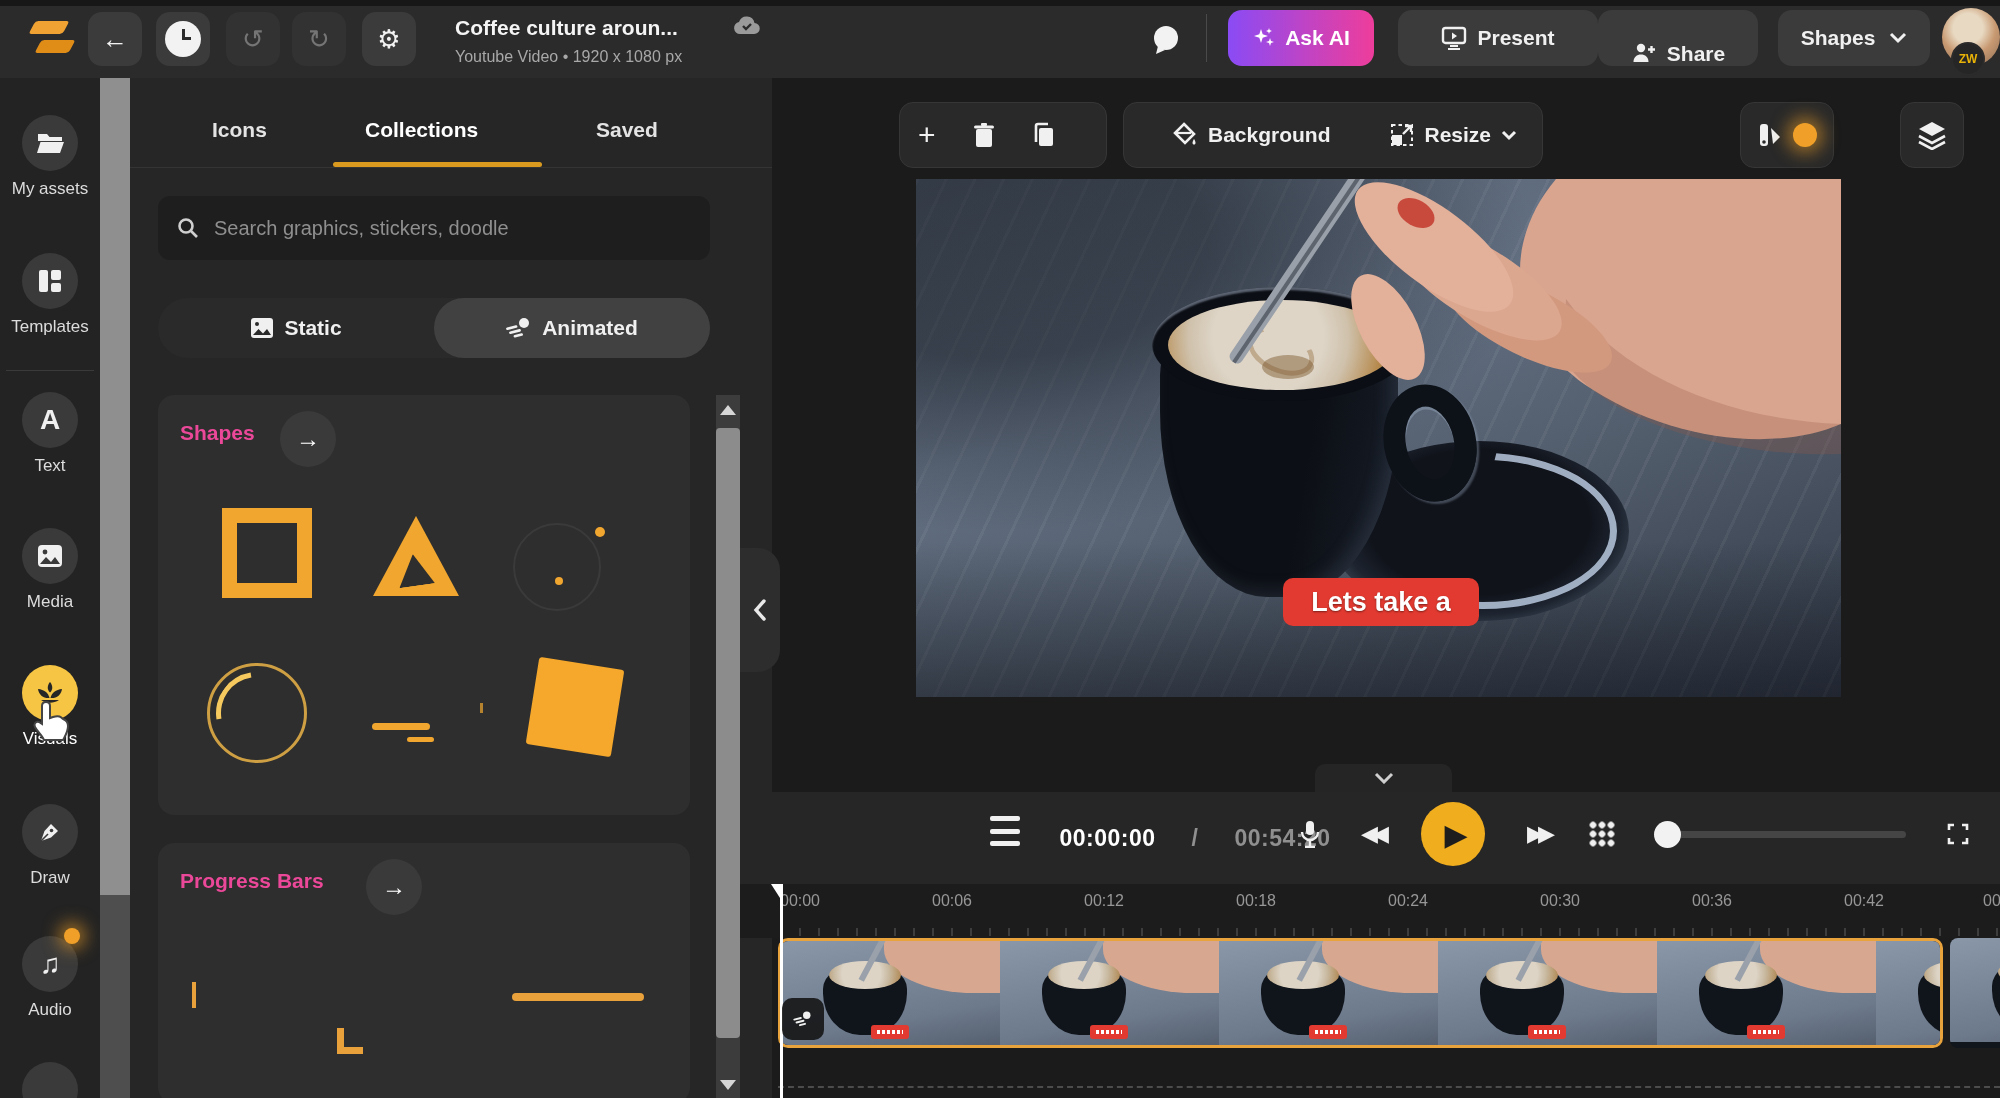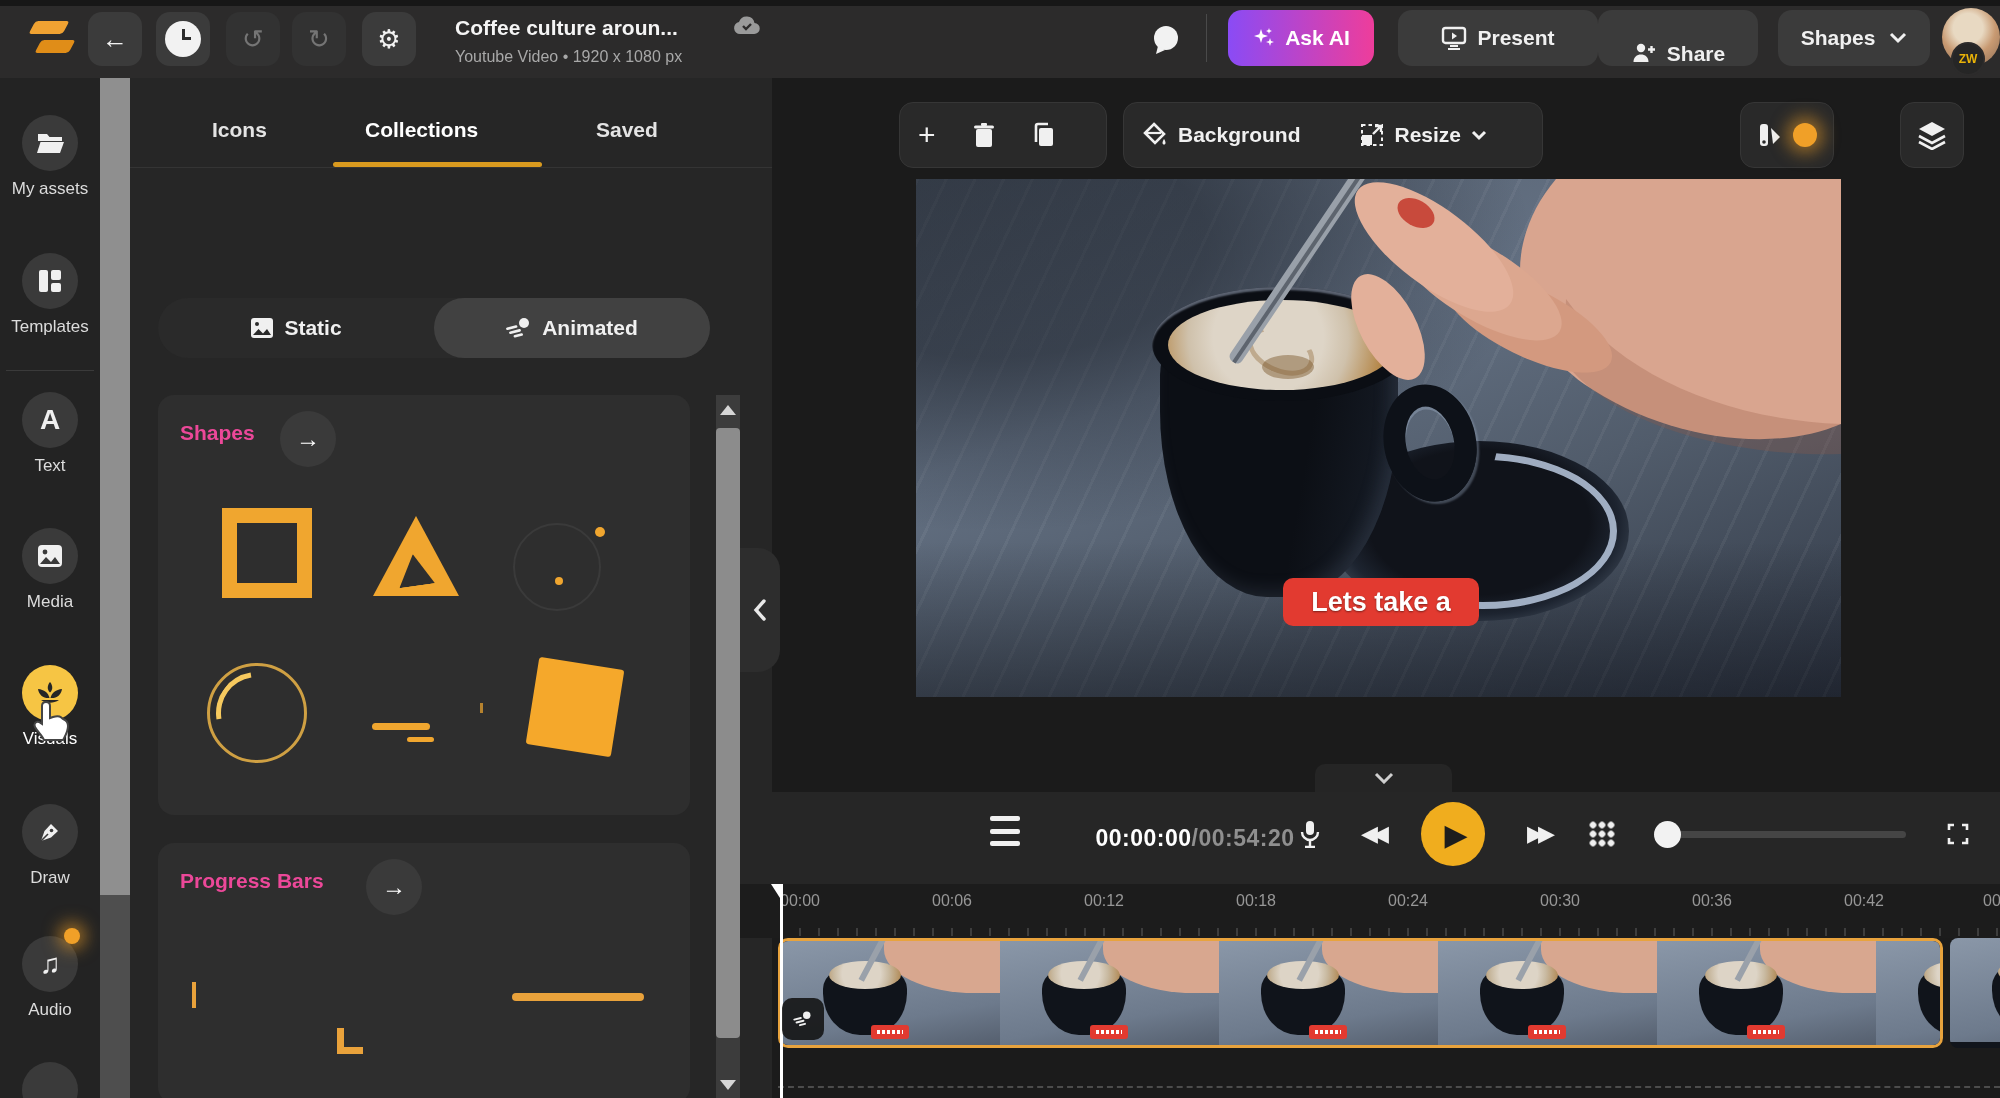--- a/index.html
+++ b/index.html
@@ -74,21 +74,21 @@
   .foam{position:absolute;left:252px;top:121px;width:228px;height:90px;border-radius:50%;background:radial-gradient(circle at 44% 42%,#ded5c7 0 40%,#cfc1ab 58%,#b68a4e 82%,#9a7138 100%);}
   .foam-swirl{position:absolute;left:330px;top:150px;width:70px;height:44px;border-radius:50%;border:5px solid rgba(146,106,58,.4);border-top-color:transparent;transform:rotate(24deg);}
   .caption{position:absolute;left:367px;top:399px;width:196px;height:48px;border-radius:10px;background:#e23a30;display:flex;align-items:center;justify-content:center;font-size:27px;font-weight:bold;color:#fff;text-shadow:0 1px 2px rgba(0,0,0,.45);cursor:pointer;}
 
   
   .tl-chevtab{position:absolute;left:1315px;top:764px;width:137px;height:28px;background:#252525;border-radius:10px 10px 0 0;display:flex;align-items:center;justify-content:center;cursor:pointer;}
   .tl-bar{position:absolute;left:740px;top:792px;width:1260px;height:92px;background:#262626;}
   .scenes-pill{position:absolute;left:48px;top:12px;width:182px;height:54px;border-radius:18px;background:#3d3d3d;display:flex;align-items:center;justify-content:center;gap:12px;font-size:21px;font-weight:bold;color:#f2f2f2;cursor:pointer;}
   .hamb{position:absolute;left:250px;top:24px;width:30px;height:30px;display:flex;flex-direction:column;justify-content:space-between;cursor:pointer;}
   .hamb div{height:5px;border-radius:2px;background:#f0f0f0;}
-  .timecode{position:absolute;left:290px;top:0;width:330px;height:92px;display:flex;align-items:center;justify-content:center;font-size:23px;letter-spacing:.5px;cursor:default;}
+  .timecode{position:absolute;left:290px;top:0;width:330px;height:92px;display:flex;align-items:center;justify-content:center;font-size:23px;letter-spacing:.5px;cursor:default;gap:36px;}
   .tc-cur{color:#fff;font-weight:bold;}
   .tc-tot{color:#8f8f8f;font-weight:bold;}
   .tl-icbtn{position:absolute;top:16px;width:52px;height:52px;display:flex;align-items:center;justify-content:center;color:#f0f0f0;cursor:pointer;}
   .playbtn{position:absolute;left:681px;top:10px;width:64px;height:64px;border-radius:50%;background:#f0ad1e;display:flex;align-items:center;justify-content:center;color:#1d1d1d;font-size:30px;cursor:pointer;}
   .gridicon{width:26px;height:26px;background-image:radial-gradient(circle,#f0f0f0 3px,rgba(0,0,0,0) 3.6px);background-size:9px 9px;background-position:center;}
   .zoomslider{position:absolute;left:918px;top:39px;width:248px;height:7px;border-radius:4px;background:#454545;cursor:pointer;}
   .zoomknob{position:absolute;left:-4px;top:-10px;width:27px;height:27px;border-radius:50%;background:#f2f2f2;}
   .ruler{position:absolute;left:740px;top:884px;width:1260px;height:54px;background:#1c1c1c;overflow:hidden;}
   .rlabel{position:absolute;top:8px;font-size:16px;color:#979797;transform:translateX(-50%);}
   .rticks{position:absolute;left:40px;top:44px;width:1220px;height:8px;background:repeating-linear-gradient(90deg,#3d3d3d 0 2px,rgba(0,0,0,0) 2px 19px);}
@@ -291,20 +291,29 @@
       <div class="lstrip-thumb"></div>
     </div>
 
   <div class="panel">
     <div class="tab" style="left:82px;">Icons</div>
     <div class="tab" style="left:235px;color:#fff;">Collections</div>
     <div class="tab" style="left:466px;">Saved</div>
     <div class="tabline"></div>
     <div class="tab-underline"></div>
 
+    <div class="search">
+      <span>
+        <svg width="24" height="24" viewBox="0 0 24 24">
+            <circle cx="10" cy="10" r="6.5" fill="none" stroke="#cfcfcf" stroke-width="2.6"></circle>
+            <path d="M15 15l6 6" stroke="#cfcfcf" stroke-width="2.6"></path>
+          </svg>
+      </span>
+      <span class="search-ph">Search graphics, stickers, doodle</span>
+    </div>
 
     <div class="seg">
       <div class="seg-half" style="left:0;width:276px;">
         <span>
           <svg width="24" height="22" viewBox="0 0 24 22">
               <rect x="1" y="1" width="22" height="20" rx="3" fill="#f0f0f0"></rect>
               <circle cx="7" cy="7" r="2" fill="#2a2a2a"></circle>
               <path d="M3 18l5.5-6 4.5 4.5L17 12l4 6Z" fill="#2a2a2a"></path>
             </svg>
         </span>
@@ -387,21 +396,21 @@
       <span>
           <svg width="24" height="26" viewBox="0 0 24 26">
             <rect x="7" y="6" width="14" height="18" rx="2" fill="#f0f0f0"></rect>
             <path d="M4 20V4a2 2 0 0 1 2-2h10" fill="none" stroke="#f0f0f0" stroke-width="2.6"></path>
           </svg>
         </span>
     </div>
   </div>
 
   <div class="group" style="left:1123px;width:420px;">
-    <div class="gbtn" style="">
+    <div class="gbtn" style="margin-left:30px;">
       <span>
           <svg width="26" height="26" viewBox="0 0 26 26">
             <path d="M12 2l10 10-9 9L3 11Z" fill="none" stroke="#f0f0f0" stroke-width="2.6"></path>
             <path d="M3 11h16" stroke="#f0f0f0" stroke-width="2.2"></path>
             <path d="M22 17c2 3 2 5.5 0 5.5s-2-2.5 0-5.5Z" fill="#f0f0f0"></path>
           </svg>
         </span>
       <span>Background</span>
     </div>
     <div class="gbtn" style="margin-left:22px;">

